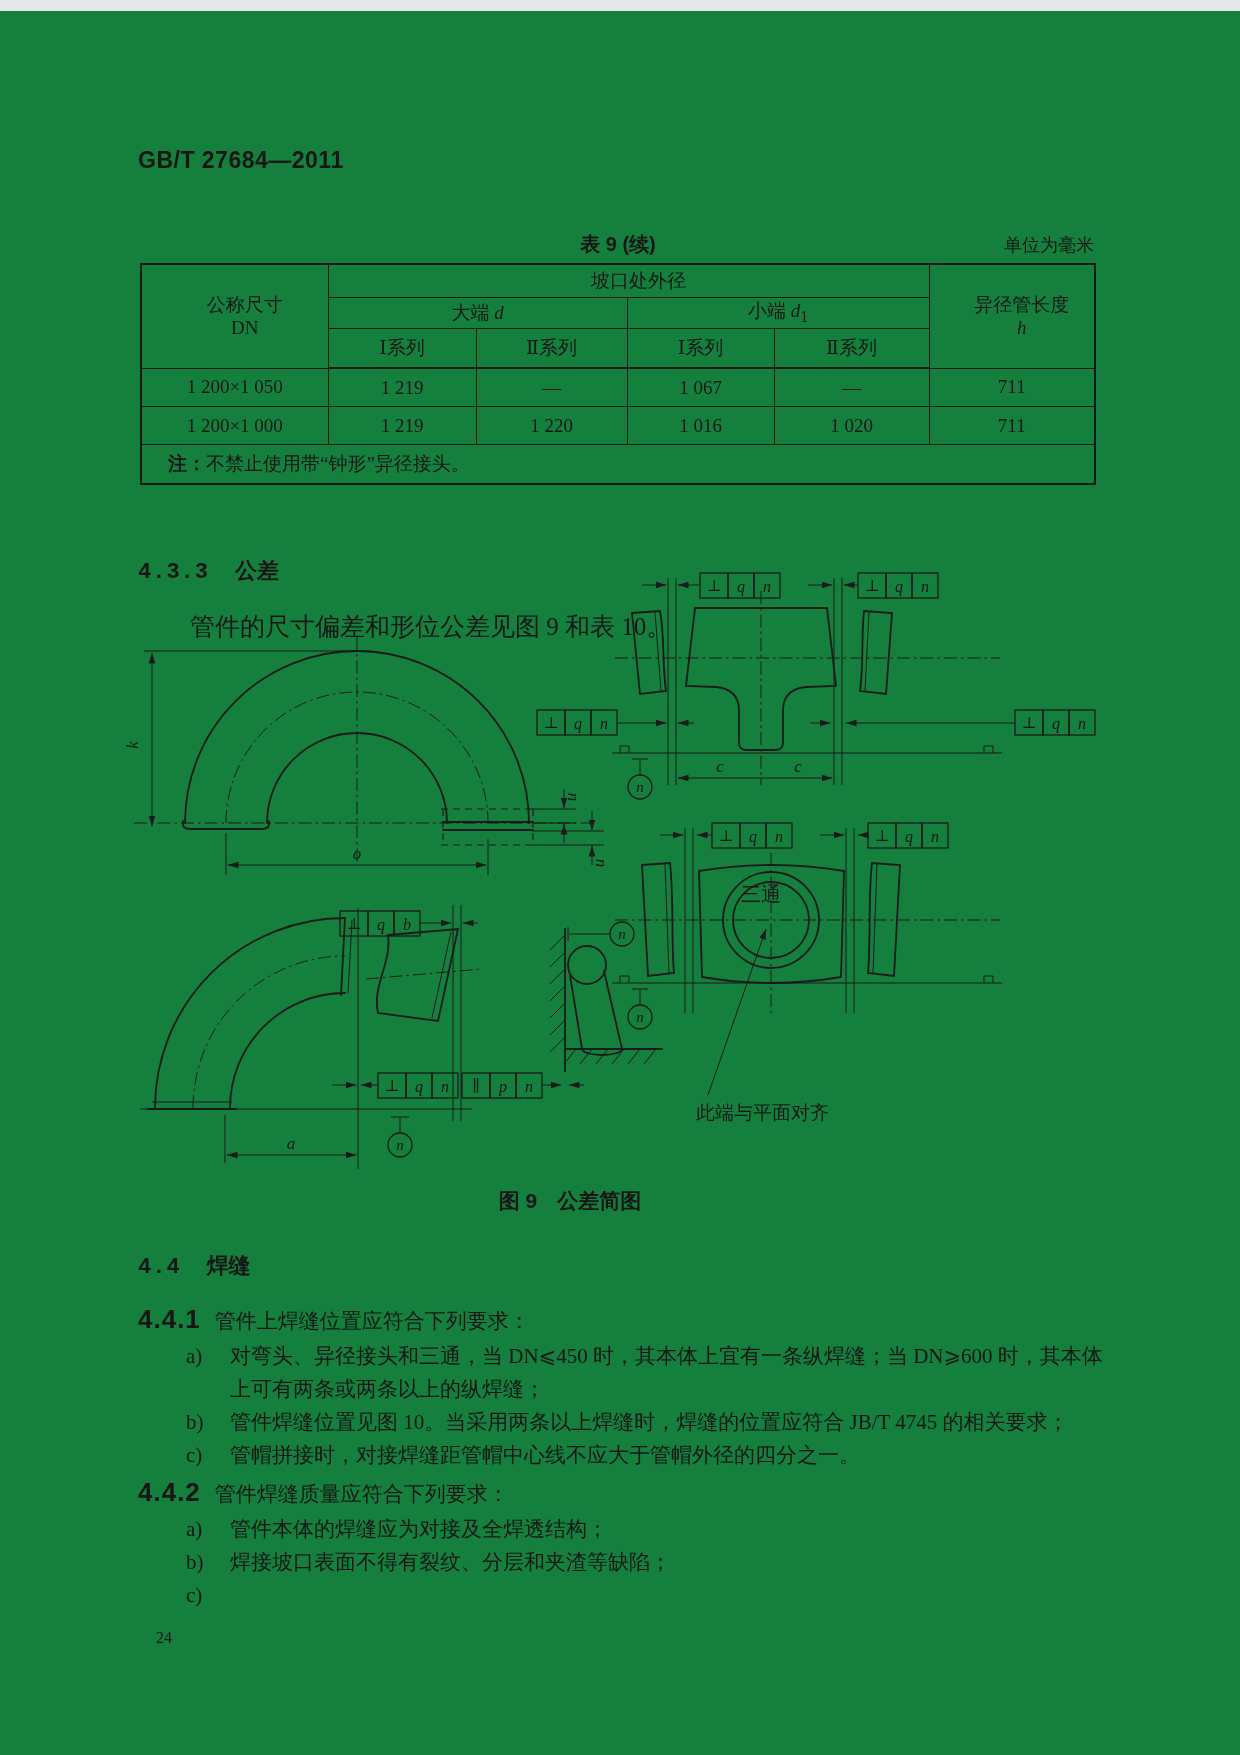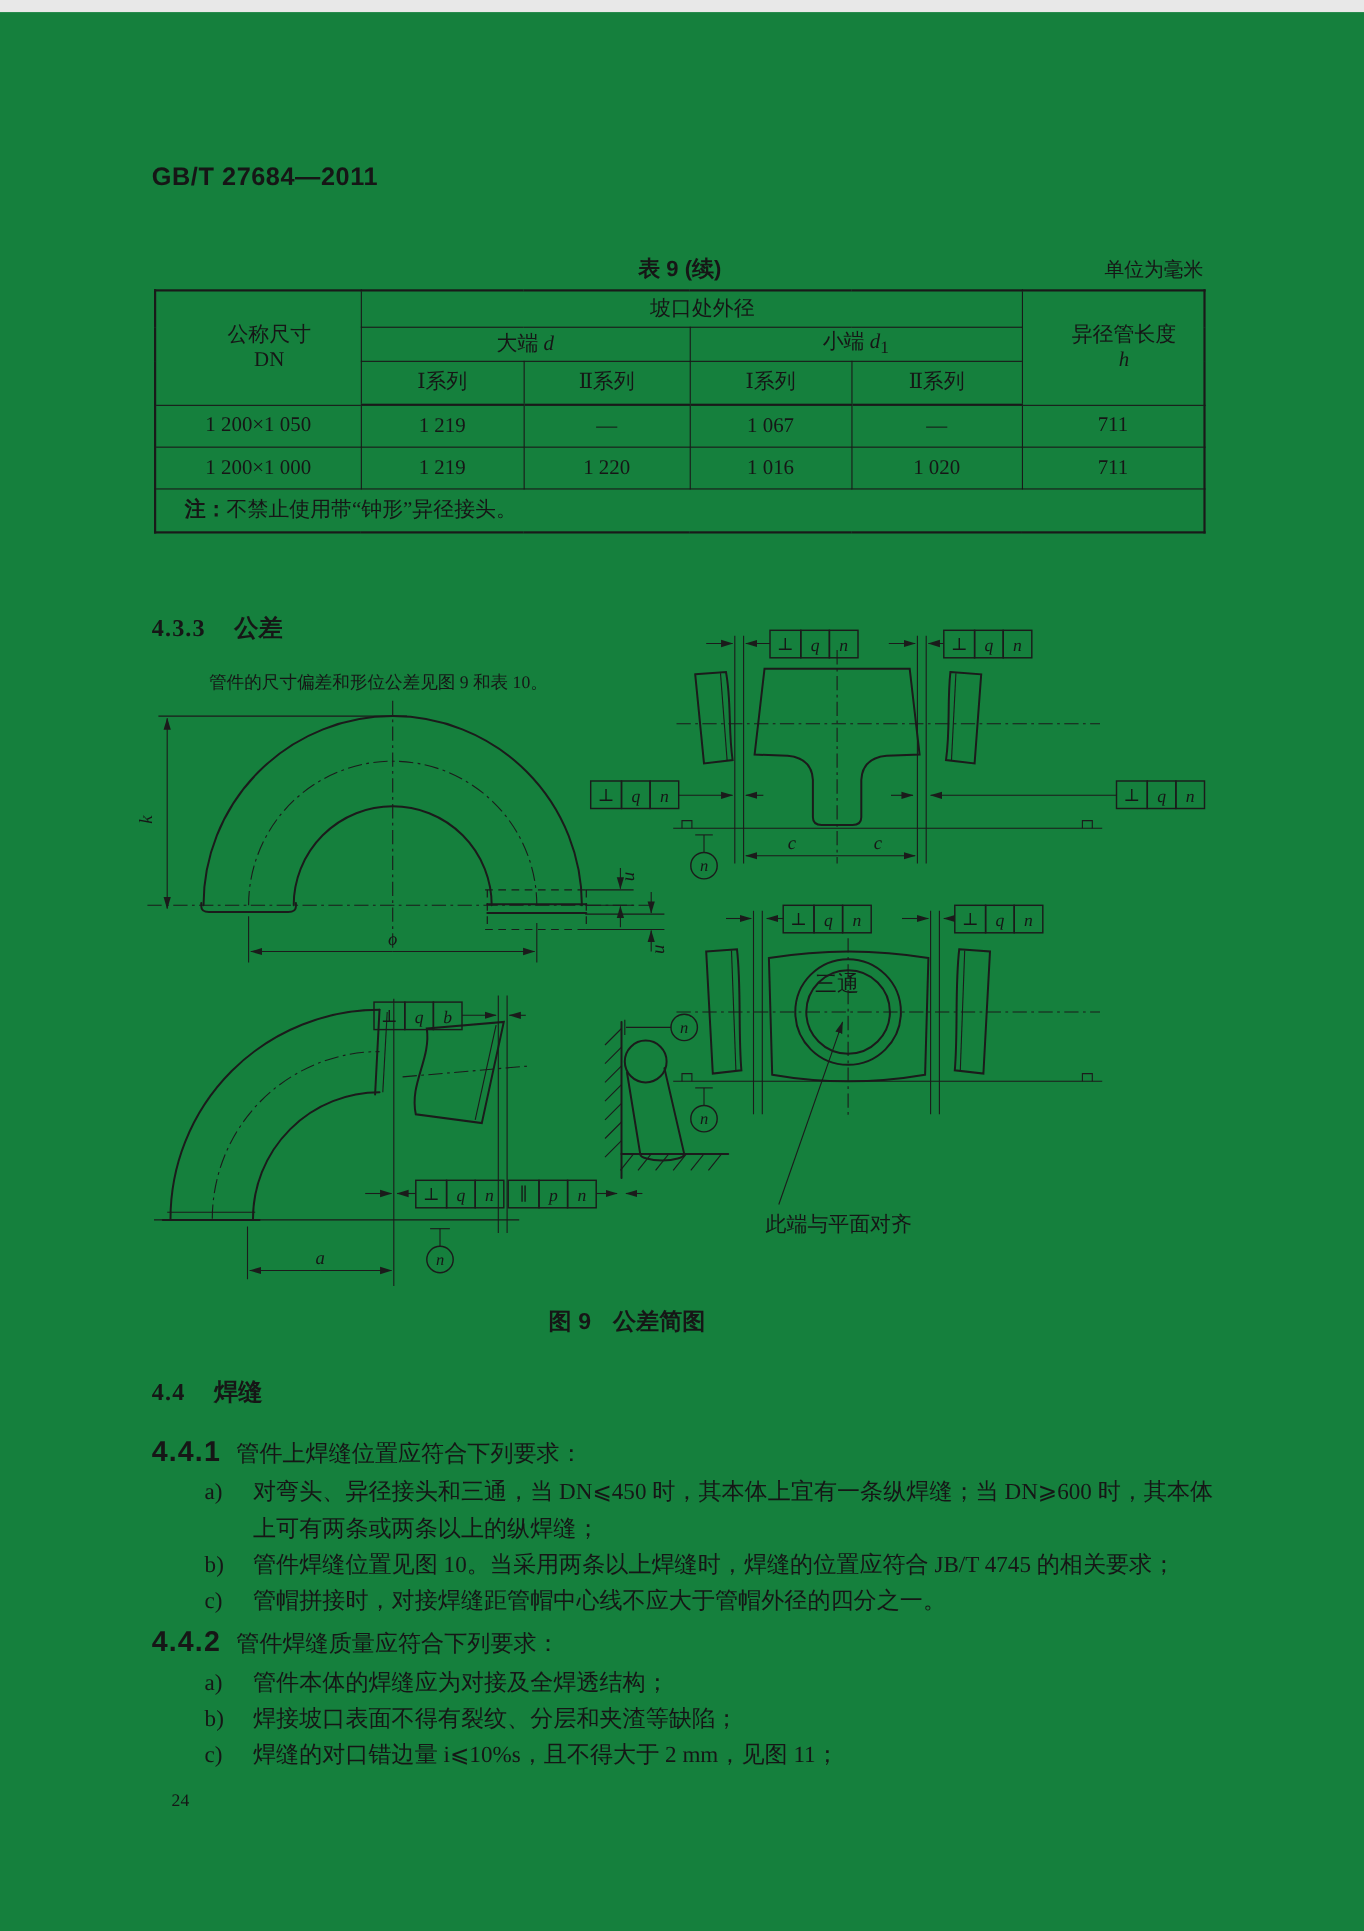--- a/index.html
+++ b/index.html
@@ -20,23 +20,23 @@
   table.t9 td{border:1.4px solid #191919;text-align:center;vertical-align:middle;
               font-size:19px;padding:0;line-height:1.25;}
   table.t9 tr.hdr1 td{height:32px;padding-left:20px;} table.t9 tr.hdr2 td{height:30px;} table.t9 tr.hdr3 td{height:38px;}
   table.t9 tr.data td{height:37px;}
   table.t9 tr.hdr3 td{border-bottom:2.2px solid #191919;}
   td.notecell{text-align:left !important;padding:7px 10px 7px 26px !important;height:20px;font-size:19px;}
   i.var{font-family:"Liberation Serif",serif;}
 
   
   .h2{position:absolute;font-weight:bold;font-size:22px;
-      font-family:Liberation Serif, serif;}
+      font-family:Liberation Mono, monospace;}
   .hnum{margin-right:26px;letter-spacing:1px;}
-  .bodypara{position:absolute;left:190px;top:599px;font-size:16px;}
+  .bodypara{position:absolute;left:190px;top:599px;font-size:25px;}
 
   .figcaption{position:absolute;left:140px;top:1176px;width:860px;text-align:center;
               font-weight:bold;font-size:21px;font-family:"Liberation Sans","DejaVu Sans",sans-serif;}
   .figcaption .gap{display:inline-block;width:20px;}
 
   .clauses{position:absolute;left:138px;top:1292px;width:968px;font-size:21px;line-height:33px;}
   .clauses p{margin:0 0 2px 0;}
   .cnum{font-weight:bold;font-family:"Liberation Sans","DejaVu Sans",sans-serif;
         font-size:26px;margin-right:14px;letter-spacing:1px;}
   .item{position:relative;padding-left:92px;margin:0;}
@@ -403,18 +403,18 @@
 
   <div class="clauses">
     <p><span class="cnum">4.4.1</span><span>管件上焊缝位置应符合下列要求：</span></p>
     <div class="item"><span class="lbl">a)</span><span>对弯头、异径接头和三通，当 DN⩽450 时，其本体上宜有一条纵焊缝；当 DN⩾600 时，其本体上可有两条或两条以上的纵焊缝；</span></div>
     <div class="item"><span class="lbl">b)</span><span>管件焊缝位置见图 10。当采用两条以上焊缝时，焊缝的位置应符合 JB/T 4745 的相关要求；</span></div>
     <div class="item"><span class="lbl">c)</span><span>管帽拼接时，对接焊缝距管帽中心线不应大于管帽外径的四分之一。</span></div>
     <div class="sec-gap"></div>
     <p><span class="cnum">4.4.2</span><span>管件焊缝质量应符合下列要求：</span></p>
     <div class="item"><span class="lbl">a)</span><span>管件本体的焊缝应为对接及全焊透结构；</span></div>
     <div class="item"><span class="lbl">b)</span><span>焊接坡口表面不得有裂纹、分层和夹渣等缺陷；</span></div>
-    <div class="item"><span class="lbl">c)</span><span>焊缝的对口错边量 i⩽10%s，且不得大于 2 mm，见图 11；</span></div>
+    <div class="item"><span class="lbl">c)</span></div>
   </div>
 
   <div class="pageno">24</div>
 
 </div>
 
 </body></html>

